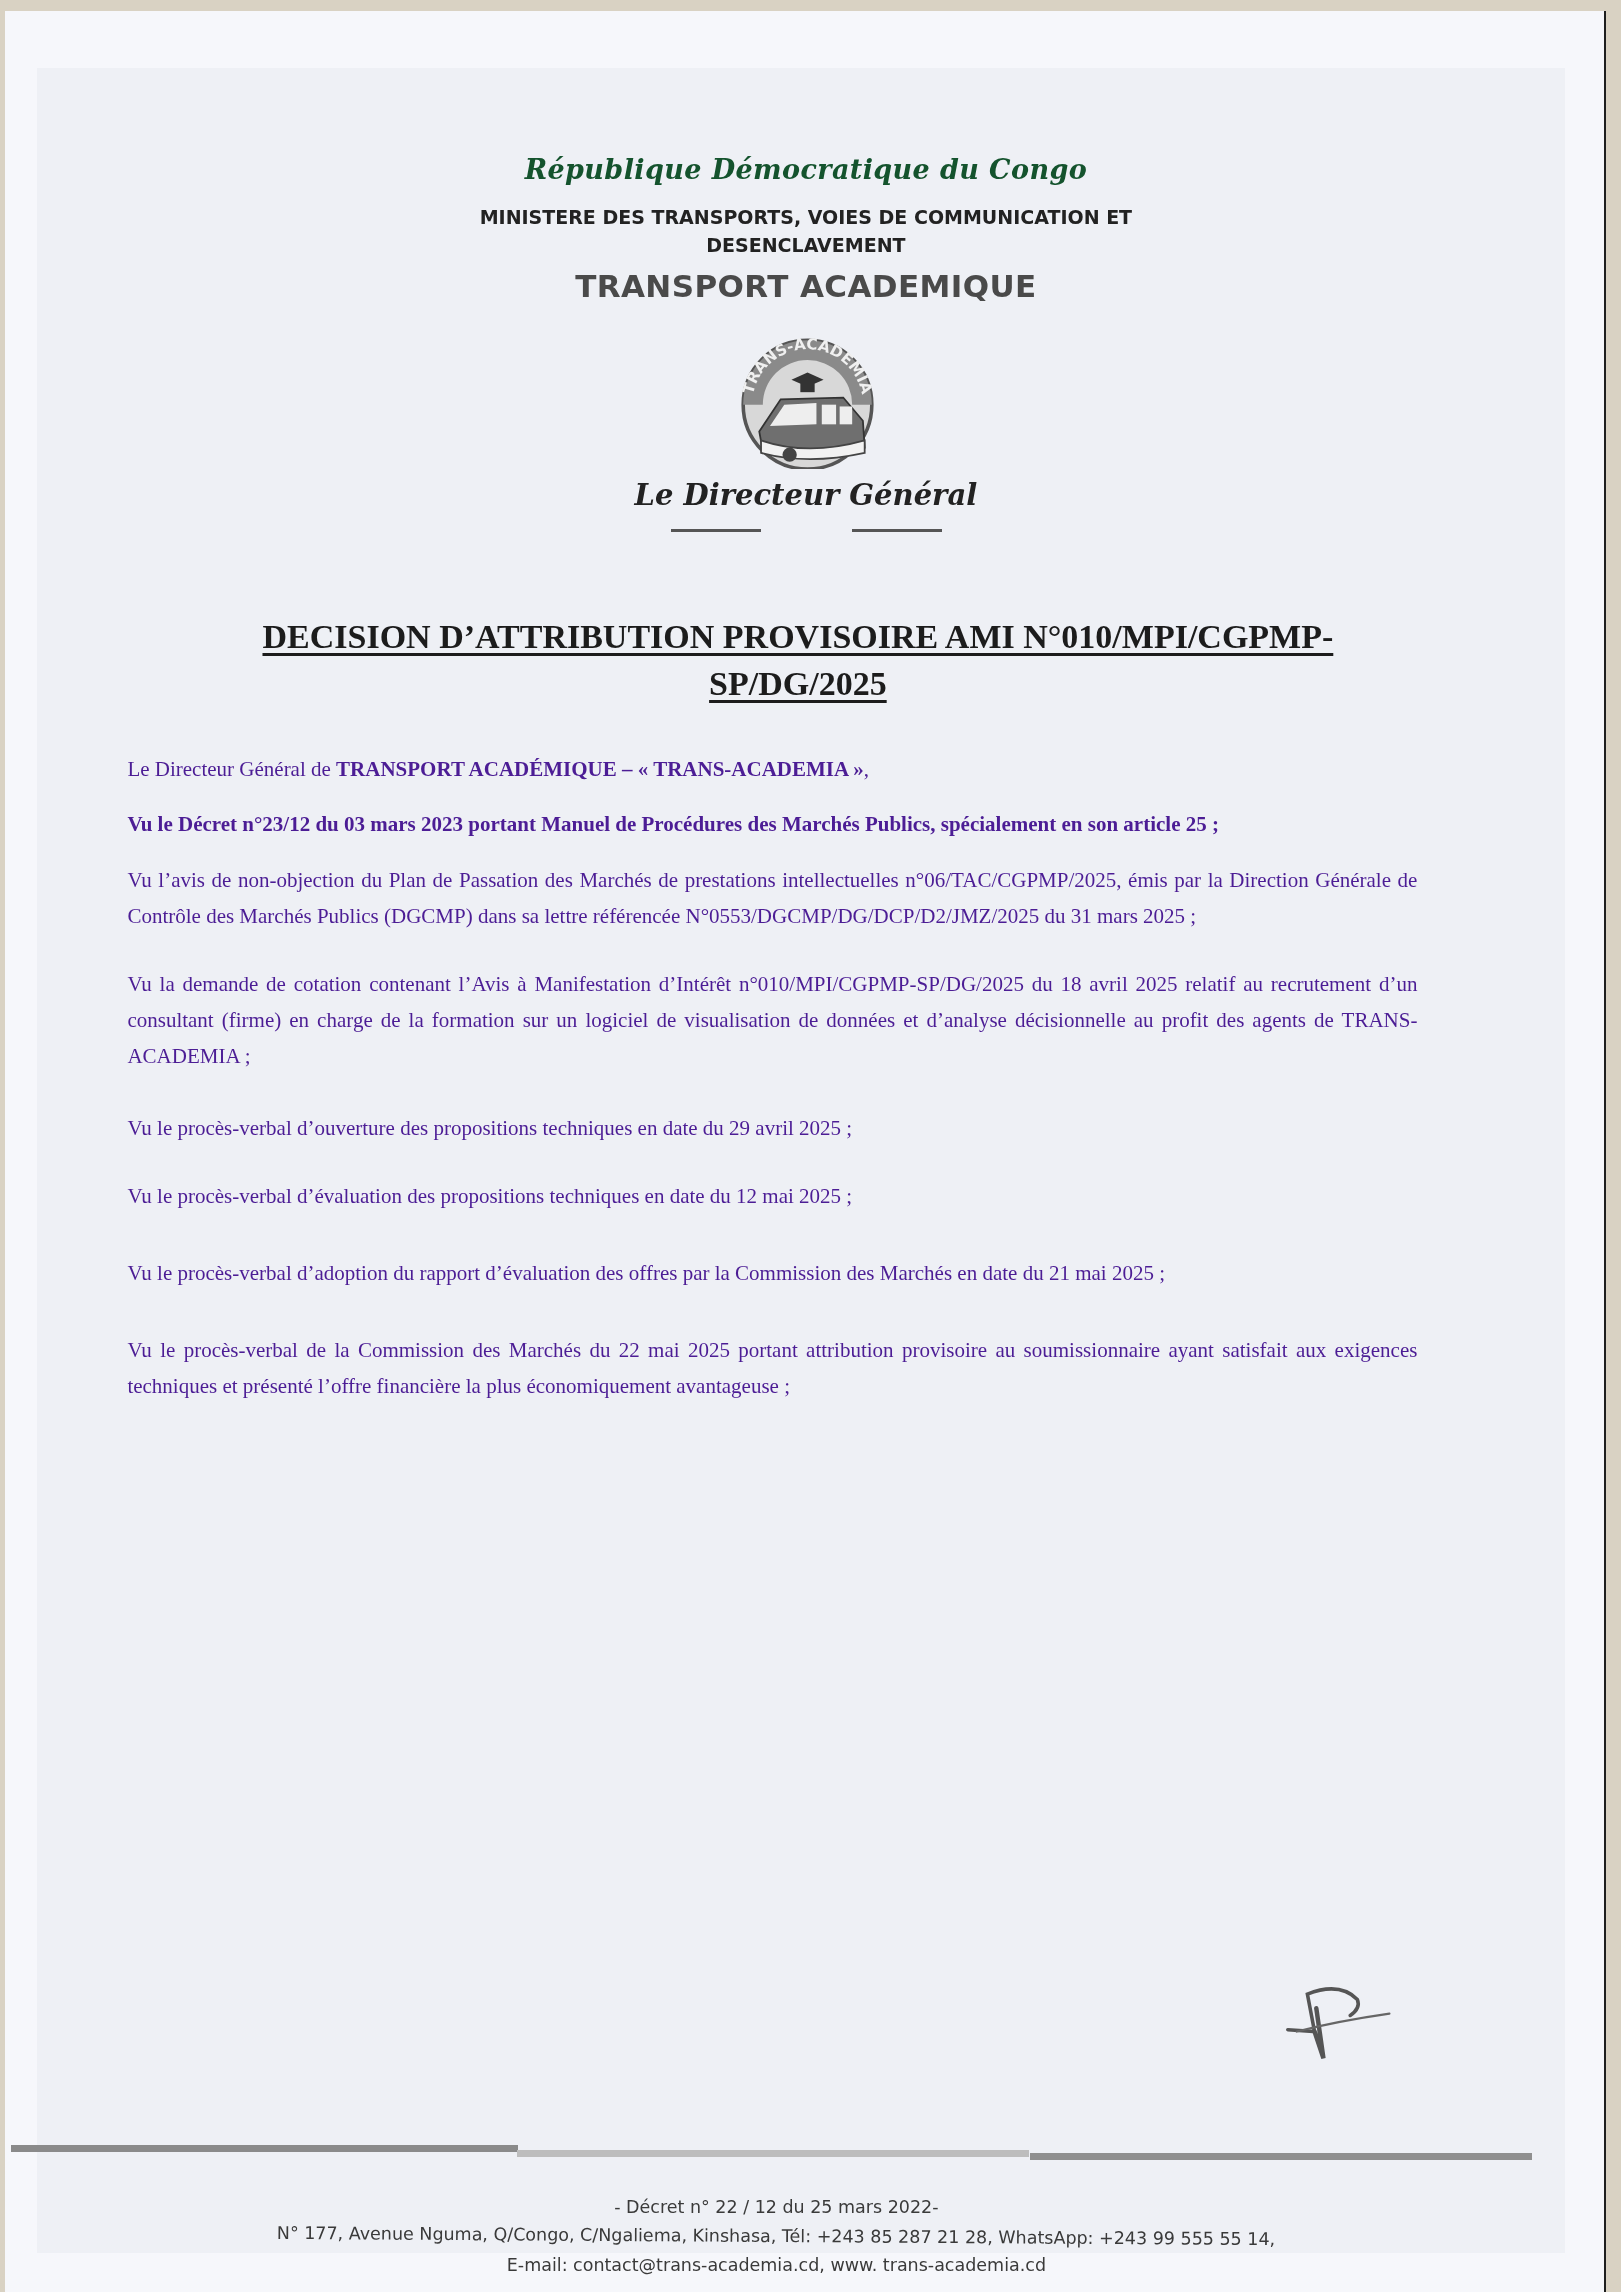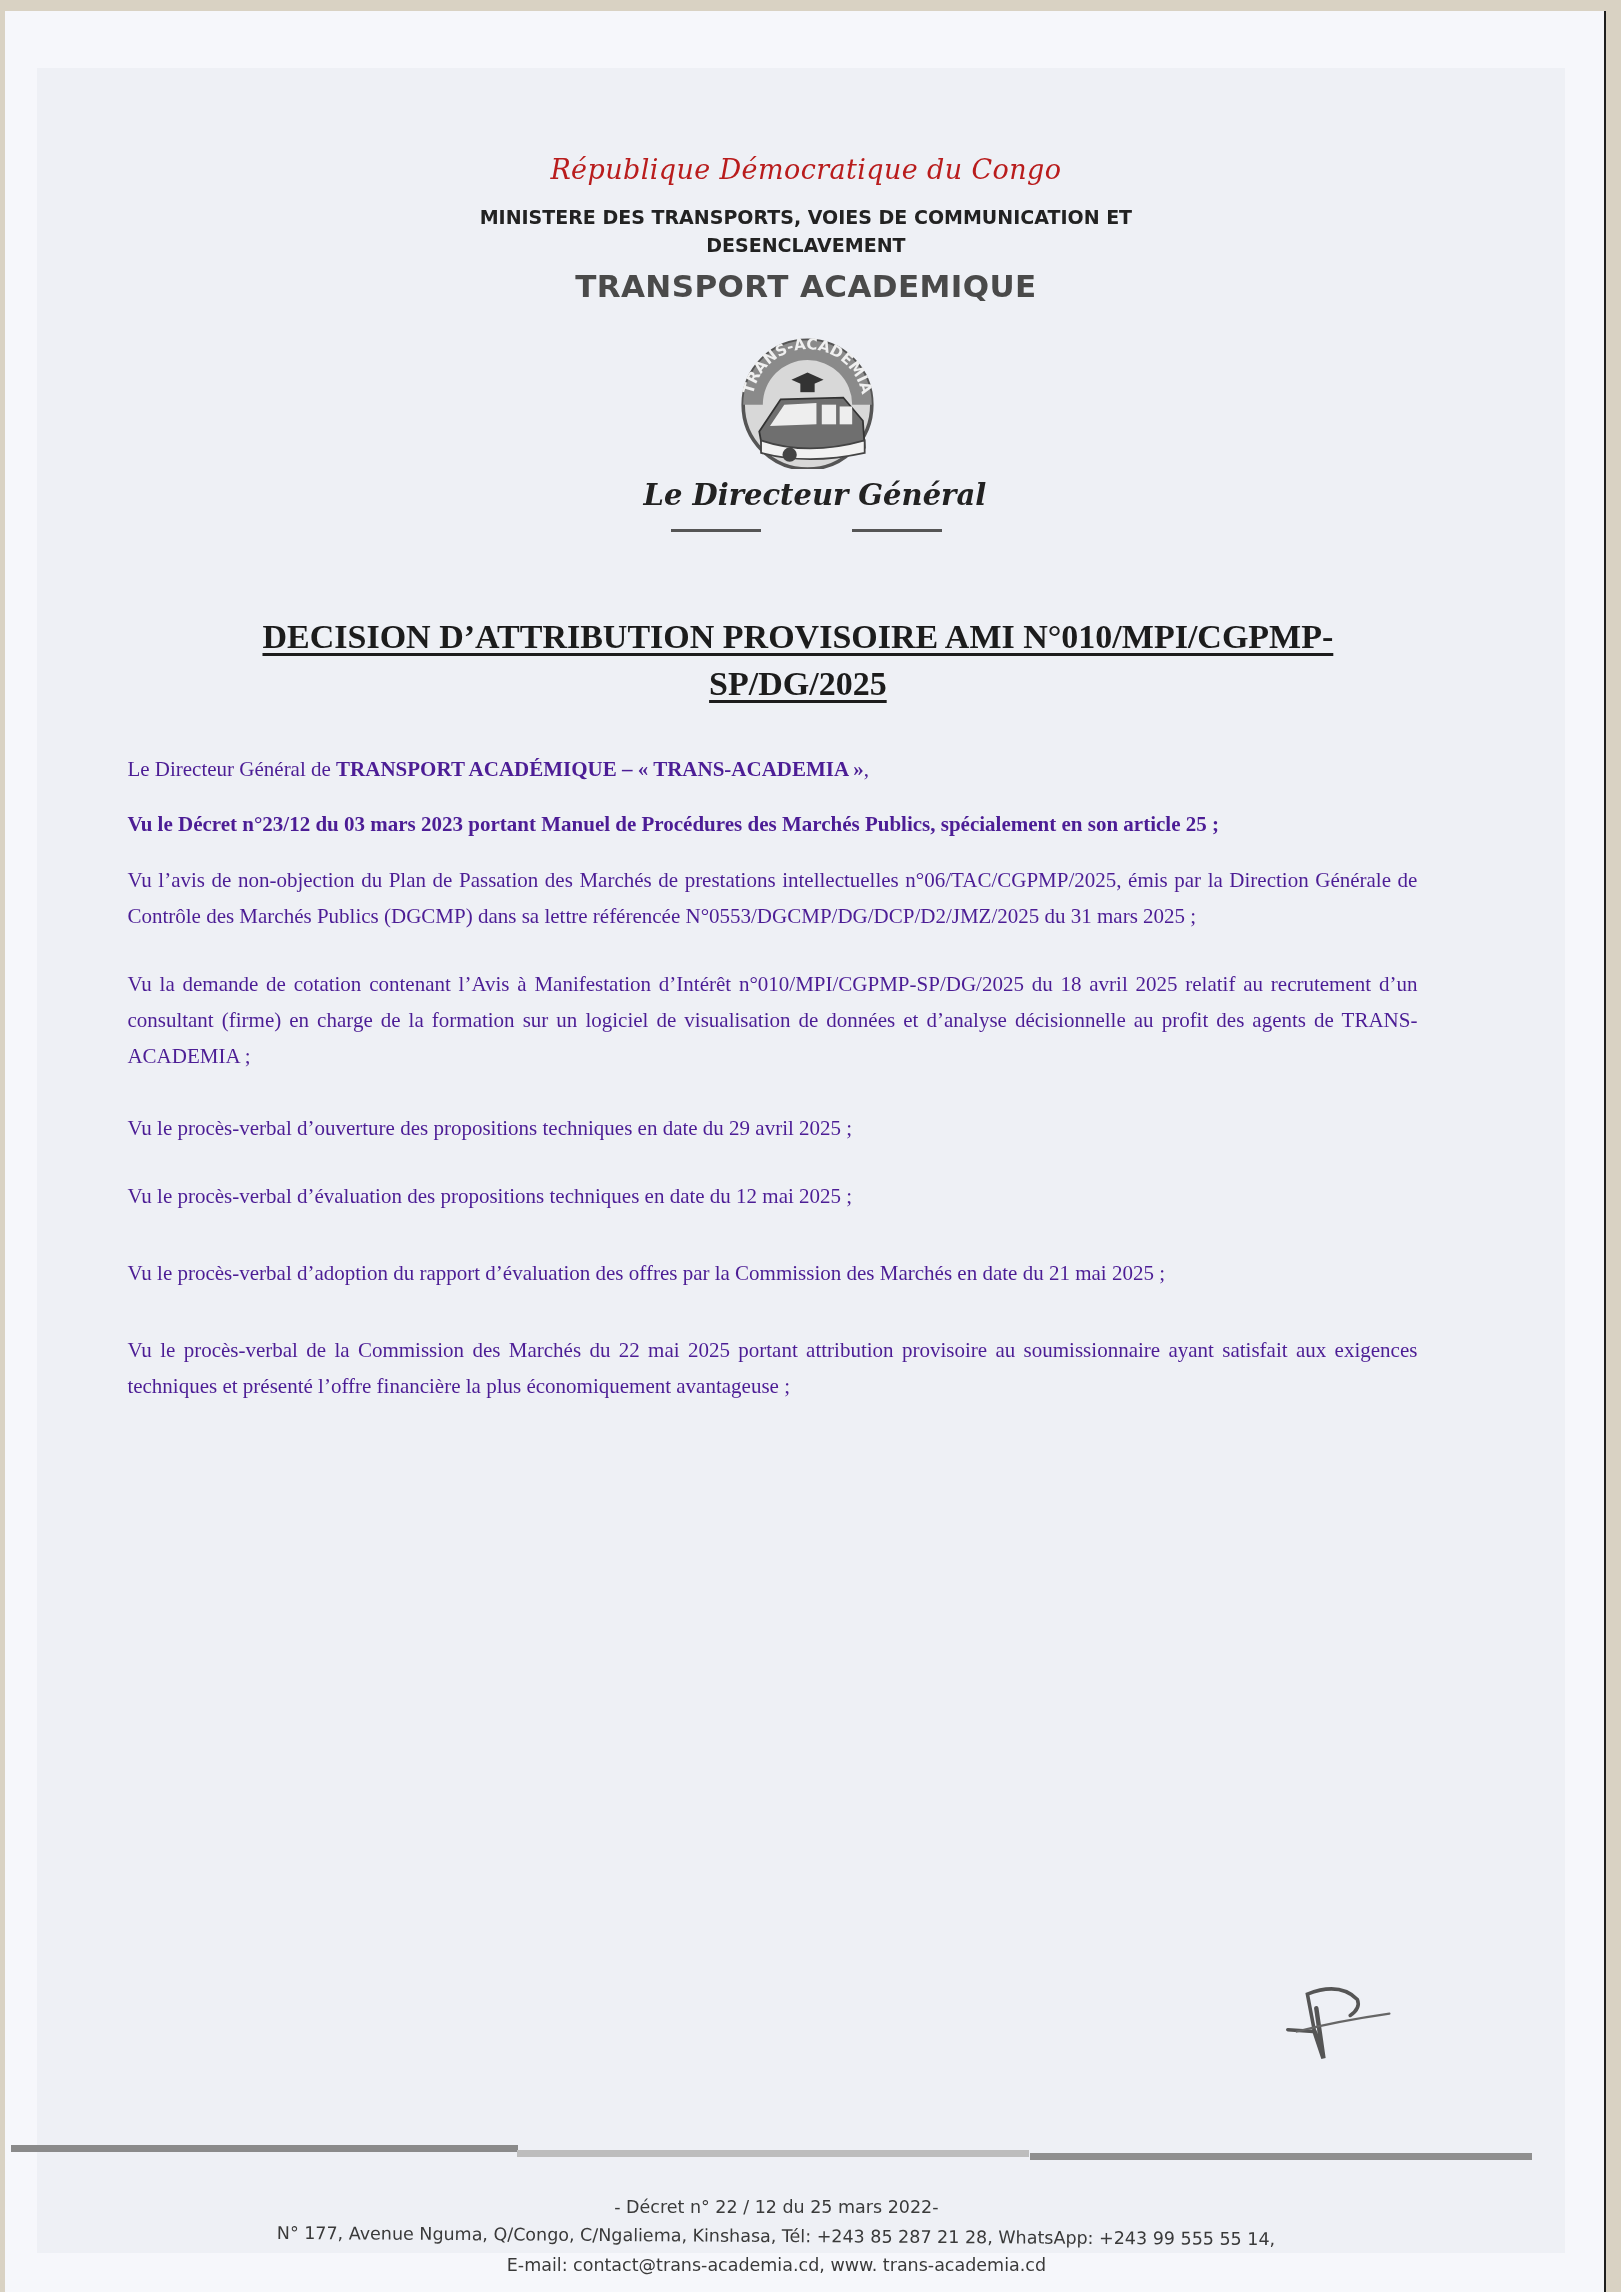--- a/index.html
+++ b/index.html
@@ -15,38 +15,38 @@
   }
   .scan-block {
     position: absolute; left: 32px; top: 57px; width: 1528px; height: 2185px;
     background: #eef0f5;
   }
   .header {
     position: absolute; left: 0; top: 143px; width: 1601px; text-align: center;
     color: #2a2a2a;
   }
   .republic {
-    font-family: "DejaVu Serif", serif; font-style: italic; font-weight: normal;
-    font-size: 27px; letter-spacing: 0.4px; color: #b91c1c;
+    font-family: "DejaVu Serif", serif; font-style: italic; font-weight: bold;
+    font-size: 27px; letter-spacing: 0.4px; color: #14532d;
   }
   .ministry {
     font-family: "DejaVu Sans", sans-serif; font-weight: bold; font-size: 19px;
     line-height: 28px; margin-top: 18px; color: #222; width: 681px; margin-left: auto; margin-right: auto; text-align: center;
   }
   .institution {
     font-family: "DejaVu Sans", sans-serif; font-weight: bold; font-size: 31px;
     color: #4a4a4a; margin-top: 9px; letter-spacing: 0.4px;
   }
   .logo {
     position: absolute; left: 722px; top: 324px; width: 161px; height: 134px;
   }
   .dg-title {
     position: absolute; left: 0; top: 467px; width: 1601px; text-align: center;
     font-family: "DejaVu Serif", serif; font-style: italic; font-weight: bold;
-    font-size: 29px; color: #222; padding-left: 9px;
+    font-size: 29px; color: #222;
   }
   .dg-rule { position: absolute; height: 3.6px; background: #555; top: 518px; }
   .dg-rule.left { left: 666px; width: 90px; }
   .dg-rule.right { left: 847px; width: 90px; }
 
   .doc-title {
     position: absolute; left: 134px; top: 602px; width: 1317px; text-align: center;
     font-family: "Liberation Serif", serif; font-weight: bold; font-size: 34px;
     line-height: 47px; color: #1c1c1c; text-decoration: underline;
     text-decoration-thickness: 2.7px; text-underline-offset: 4.5px;

